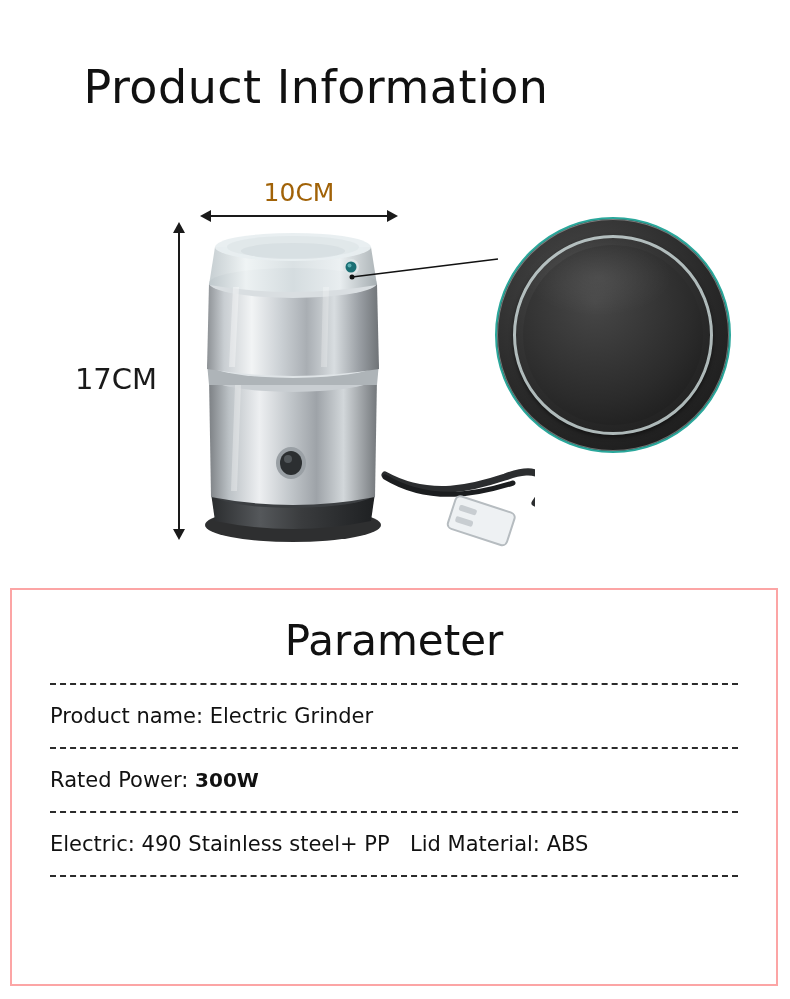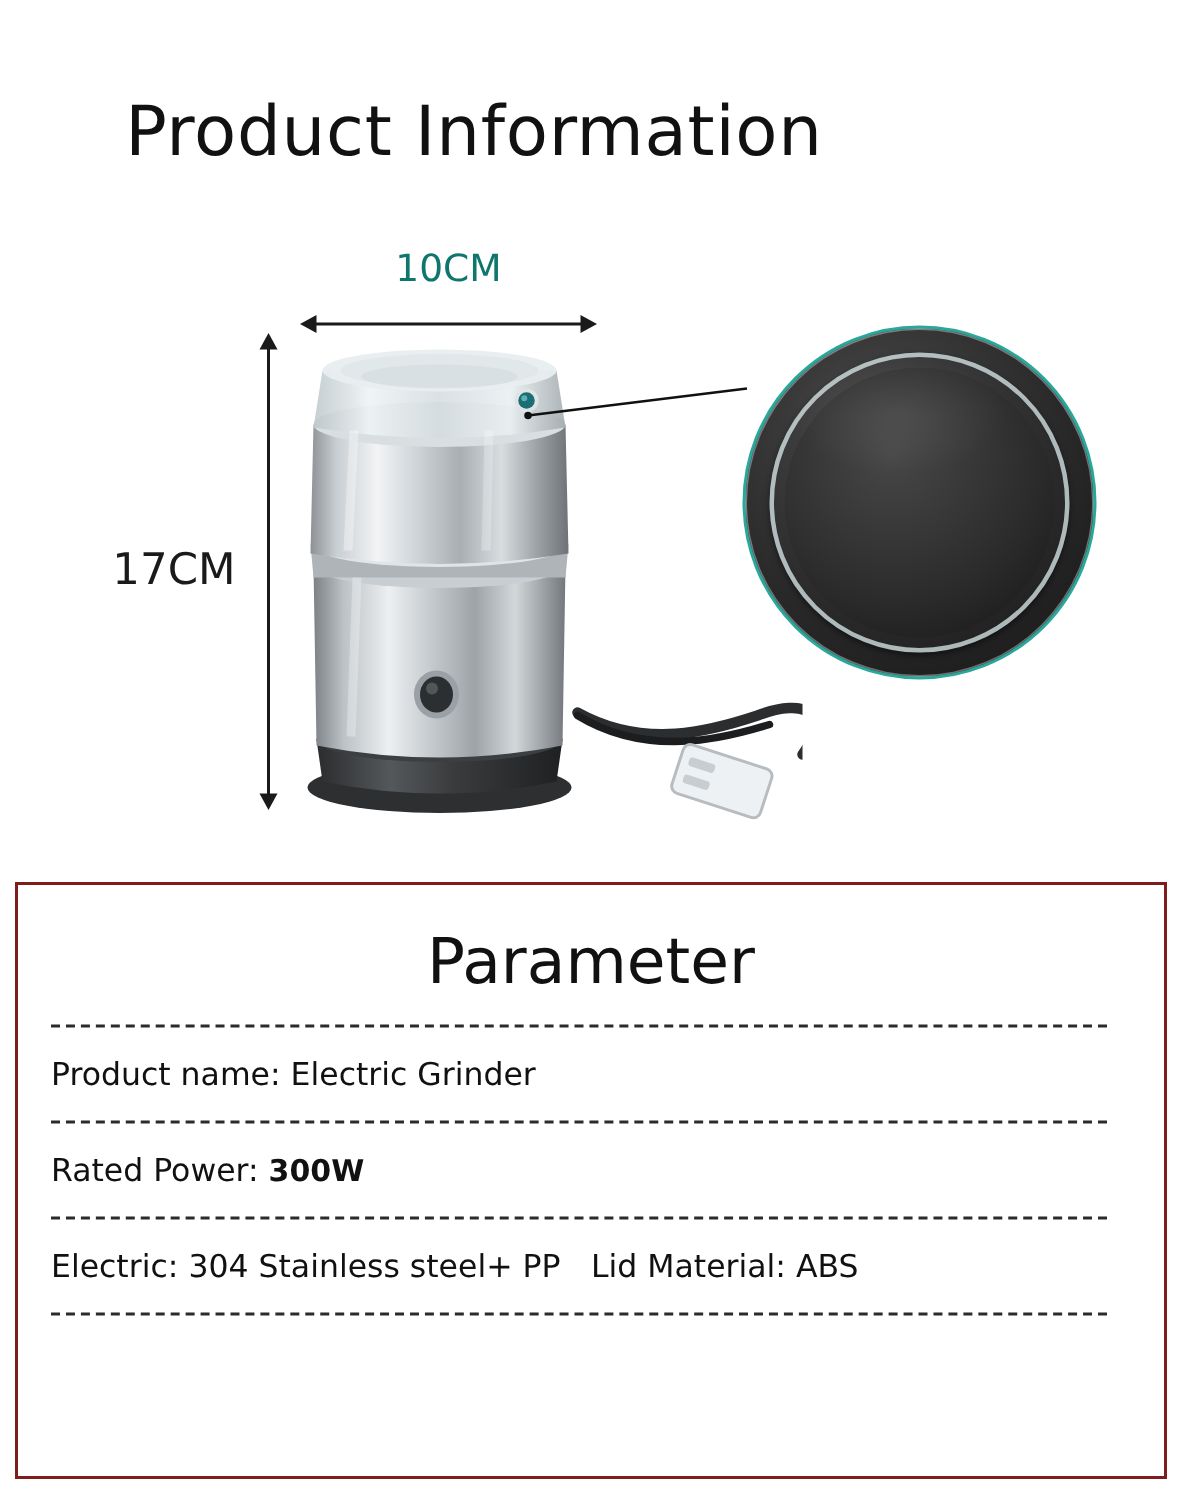--- a/index.html
+++ b/index.html
@@ -33,26 +33,26 @@
     font-size: 46px;
     font-weight: 400;
     letter-spacing: 0.5px;
     color: #111;
     font-family: "DejaVu Sans", sans-serif;
   }
 
   
   .dim-width-label {
     position: absolute;
-    top: 164px;
+    top: 178px;
     left: 208px;
     width: 182px;
     text-align: center;
     font-size: 25px;
-    color: #0f766e;
+    color: #a16207;
     font-family: "DejaVu Sans", sans-serif;
   }
   .dim-width-line {
     position: absolute;
     top: 215px;
     left: 210px;
     width: 178px;
     height: 2px;
     background: #1a1a1a;
   }
@@ -173,34 +173,34 @@
     background: radial-gradient(ellipse at center, rgba(255,255,255,0.07), rgba(255,255,255,0) 70%);
   }
 
   
   .section-parameter {
     position: absolute;
     top: 588px;
     left: 10px;
     width: 768px;
     height: 398px;
-    border: 2px solid #7f1d1d;
+    border: 2px solid #fca5a5;
     background: #ffffff;
     box-sizing: border-box;
   }
   .param-title {
     margin-top: 26px;
     text-align: center;
     font-size: 42px;
     font-weight: 400;
     color: #111;
     font-family: "DejaVu Sans", sans-serif;
   }
   .param-rows {
-    margin: 18px 38px 0 22px;
+    margin: 18px 38px 0 38px;
   }
   .dashed-rule {
     border-top: 2px dashed #2b2b2b;
     height: 0;
   }
   .param-row {
     display: flex;
     align-items: center;
     height: 62px;
     font-size: 21px;
@@ -357,21 +357,21 @@
         <span>Rated Power:</span>
         <span class="param-strong">300W</span>
       </div>
     </div>
 
     <div class="dashed-rule"></div>
 
     <div class="param-row">
       <div class="param-cell-left">
         <span>Electric:</span>
-        <span>304 Stainless steel+ PP</span>
+        <span>490 Stainless steel+ PP</span>
       </div>
       <div class="param-cell-right">
         <span>Lid Material:</span>
         <span>ABS</span>
       </div>
     </div>
 
     <div class="dashed-rule"></div>
 
   </div>

